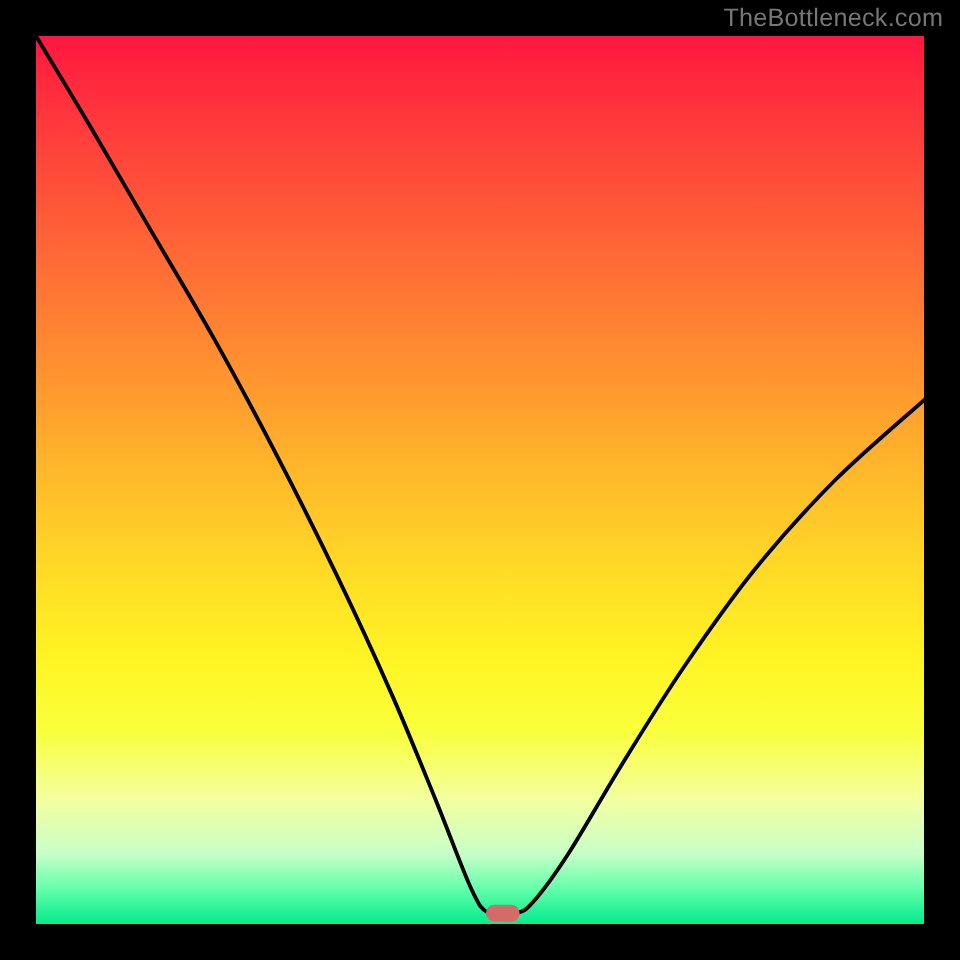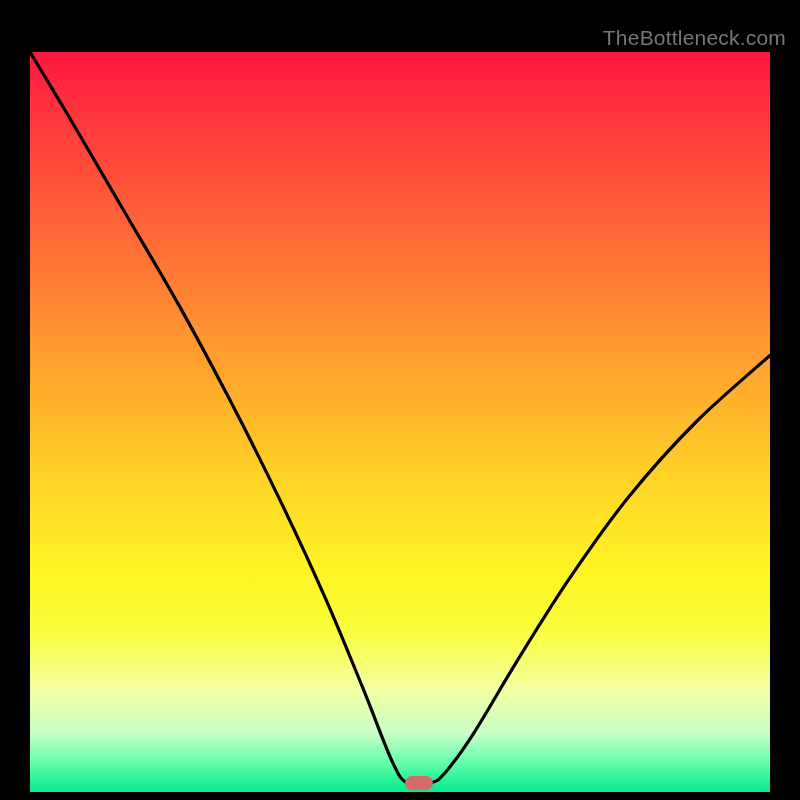--- a/index.html
+++ b/index.html
@@ -8,21 +8,20 @@
     width: 800px;
     height: 800px;
     background: #000;
     overflow: hidden;
   }
   .frame {
     position: relative;
     width: 800px;
     height: 596px;
     background: #000;
-    margin-top: 22px;
   }
   .watermark {
     position: absolute;
     top: 4px;
     right: 14px;
     color: #777;
     font-family: Arial, Helvetica, sans-serif;
     font-size: 21px;
     letter-spacing: 0.2px;
     z-index: 3;

